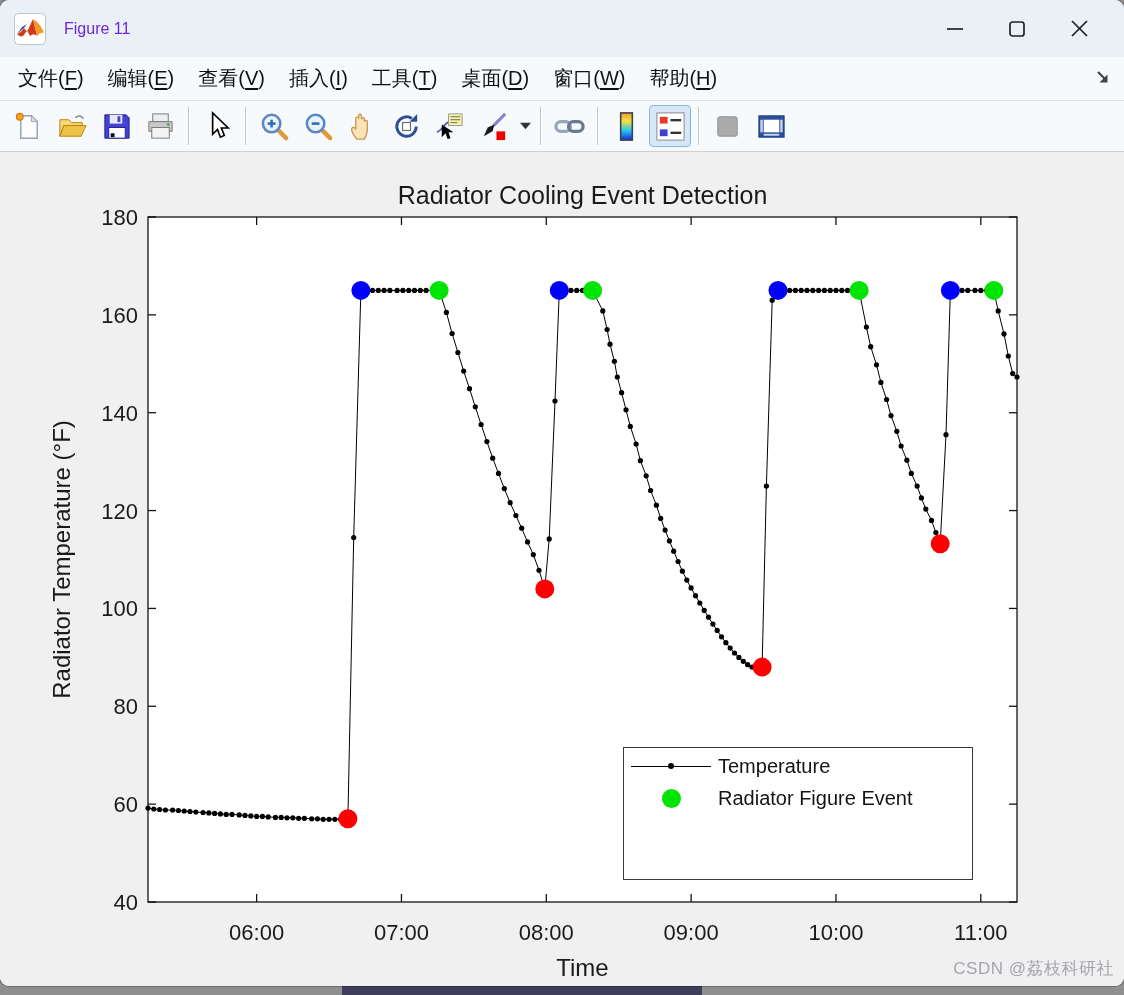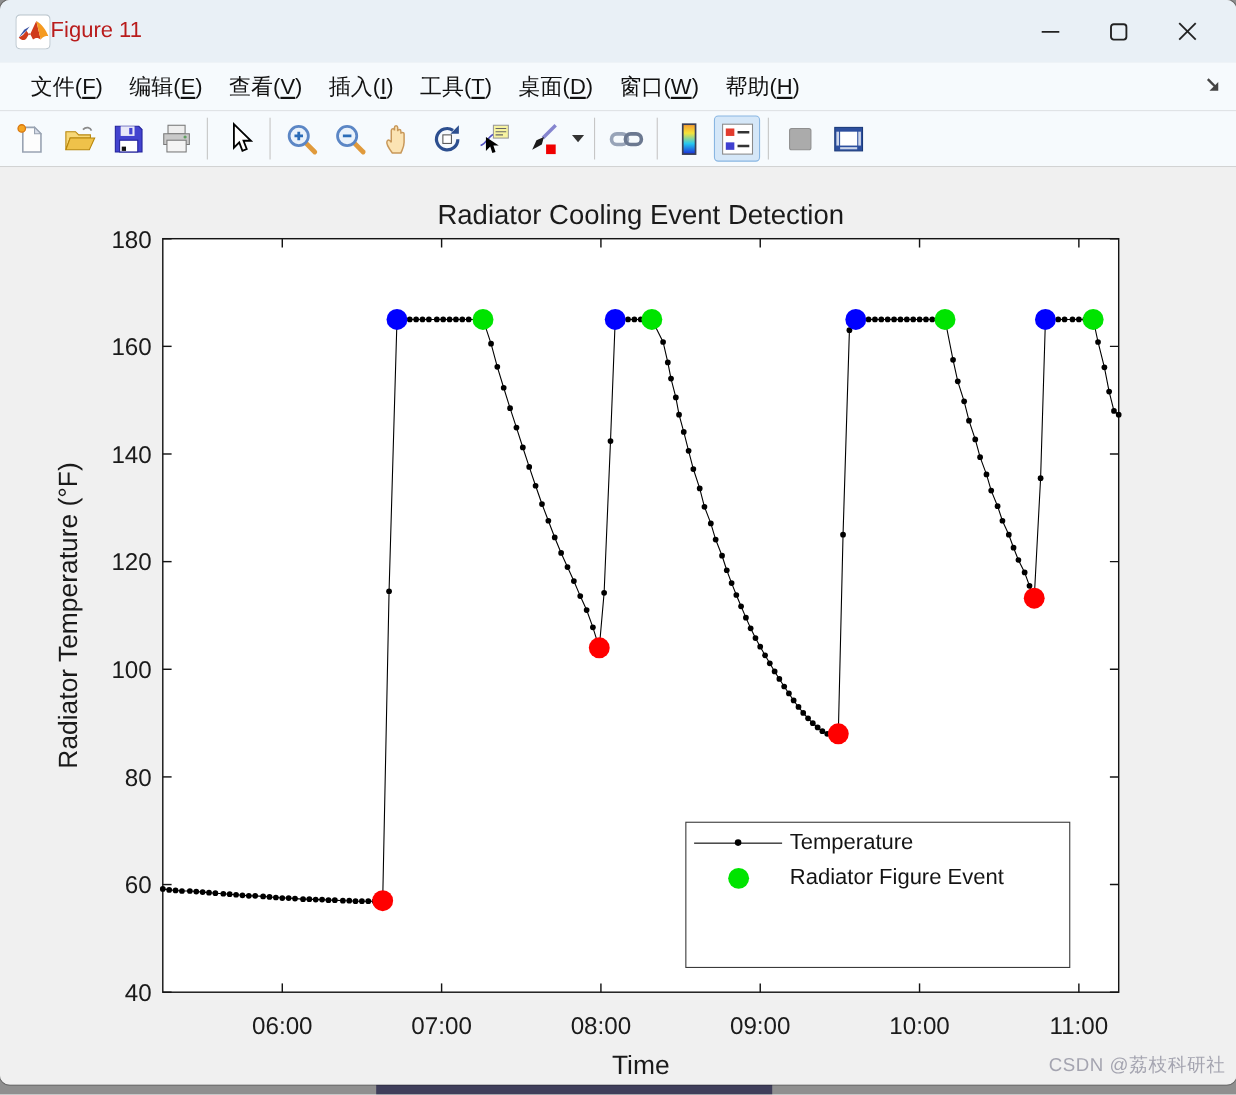--- a/index.html
+++ b/index.html
@@ -17,31 +17,31 @@
   .window {
     position:absolute; left:0; top:0; width:1124px; height:986px;
     background:#f0f0f0; border-radius:9px; overflow:hidden;
     box-shadow:0 0 0 1px rgba(0,0,0,.25);
   }
   
   .titlebar {
     height:57px; background:#e9f0f6; display:flex; align-items:center;
   }
   .app-icon { width:32px; height:32px; margin-left:14px; flex:0 0 auto; }
-  .win-title { margin-left:0; font-size:20px; color:#b91c1c; }
+  .win-title { margin-left:18px; font-size:16px; color:#6d28d9; }
   .tb-spacer { flex:1; }
   .win-btn {
     width:62px; height:44px; display:flex; align-items:center; justify-content:center;
     cursor:default;
   }
   .win-btn.close { margin-right:14px; }
   
   .menubar {
     height:44px; background:#f6fafd; border-bottom:1px solid #e0e3e6;
-    display:flex; align-items:center; padding-left:16px; position:relative;
+    display:flex; align-items:center; padding-left:6px; position:relative;
   }
   .menu-item {
     font-size:20px; color:#111; padding:4px 12px; white-space:nowrap;
   }
   .menu-item u { text-underline-offset:3px; }
   .dock-arrow { position:absolute; right:12px; top:12px; width:18px; height:18px; }
   
   .toolbar {
     height:51px; background:#f6fafd; border-bottom:1px solid #cfcfcf;
     display:flex; align-items:center; padding-left:6px;

